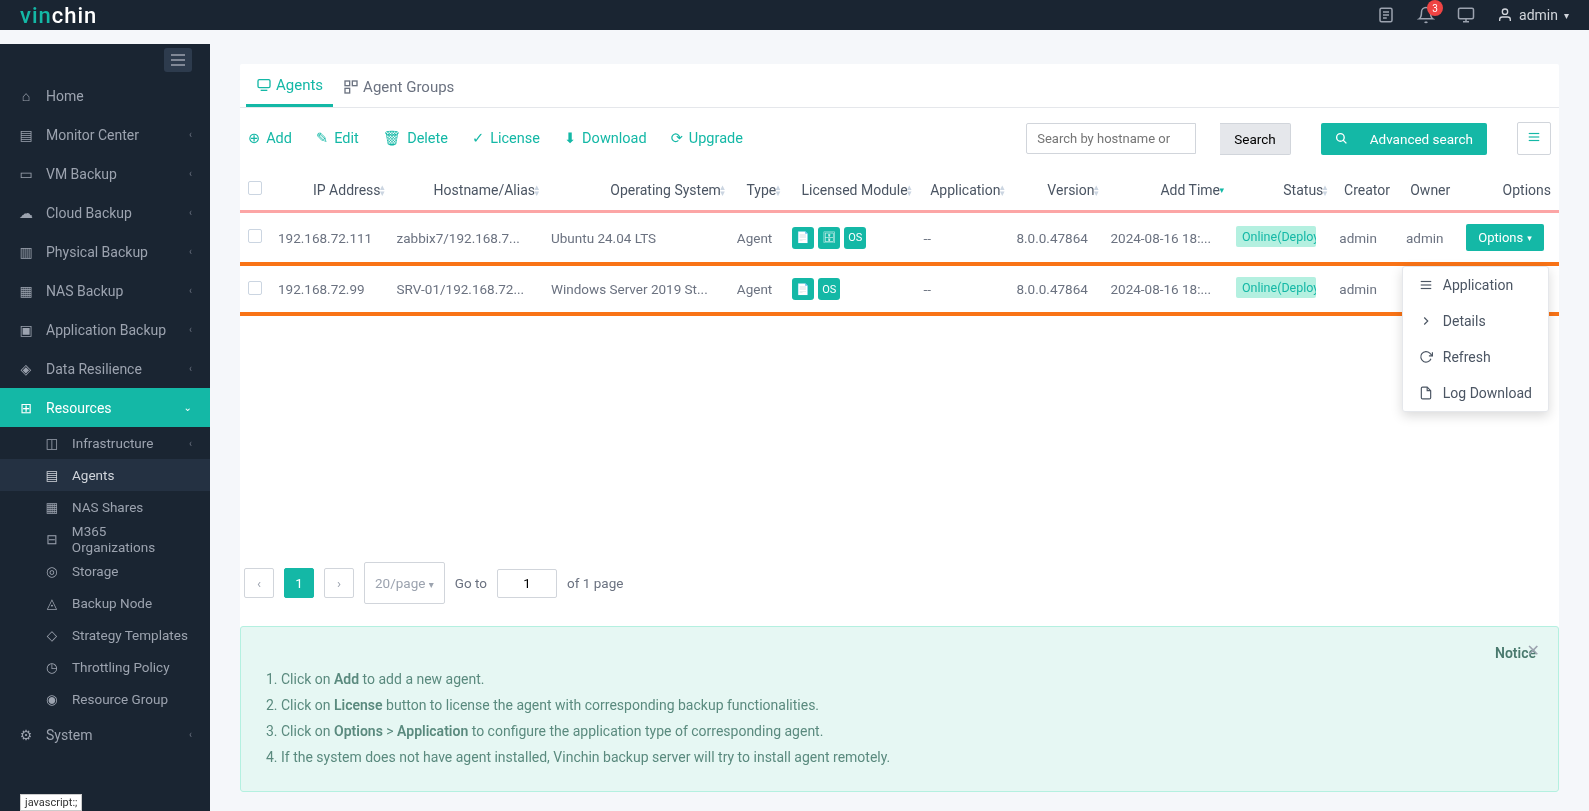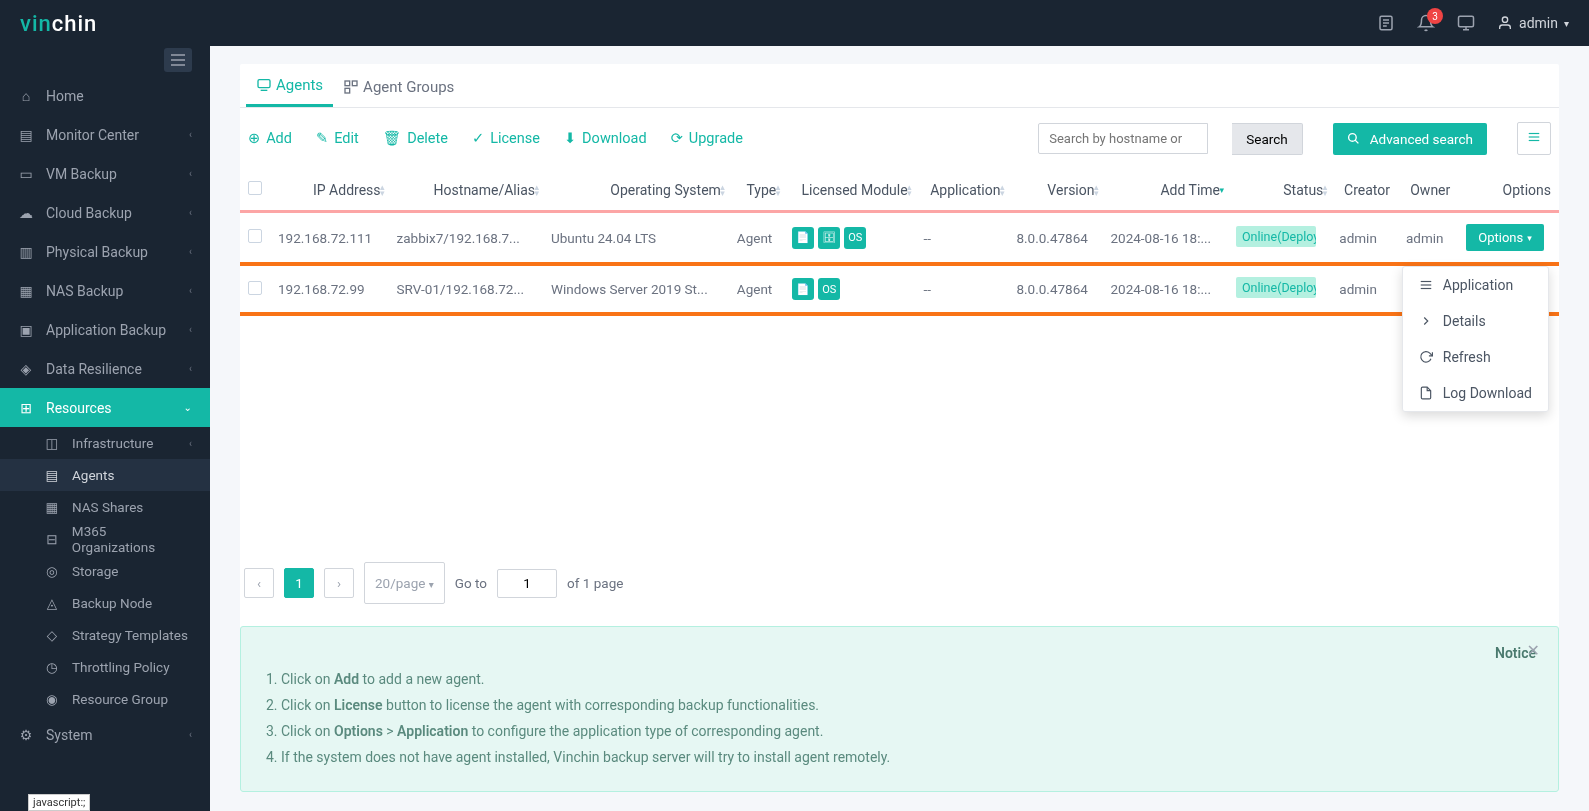--- a/index.html
+++ b/index.html
@@ -1,19 +1,19 @@
 <!DOCTYPE html>
 <html><head>
 <meta charset="utf-8">
 <style>
 * { margin:0; padding:0; box-sizing:border-box; font-family:-apple-system,BlinkMacSystemFont,"Segoe UI",Roboto,sans-serif; }
 body { background:#f5f7fa; width:1589px; height:811px; overflow:hidden; font-size:14px; color:#333; }
 
 
-.header { height:46px; background:#1a2532; display:flex; align-items:center; padding:0 20px; justify-content:space-between; }
+.header { height:30px; background:#1a2532; display:flex; align-items:center; padding:0 20px; justify-content:space-between; }
 .logo { color:#fff; font-size:22px; font-weight:500; letter-spacing:1px; }
 .logo .v { color:#14b8a6; }
 .hdr-right { display:flex; align-items:center; gap:22px; }
 .hdr-ico { color:#9ca3af; cursor:pointer; position:relative; display:flex; align-items:center; }
 .badge { position:absolute; top:-6px; right:-8px; background:#ef4444; color:#fff; border-radius:50%; width:16px; height:16px; font-size:10px; display:flex; align-items:center; justify-content:center; }
 .user { color:#d1d5db; display:flex; align-items:center; gap:6px; cursor:pointer; }
 
 
 .sidebar { position:absolute; left:0; top:44px; bottom:0; width:210px; background:#1a2532; overflow-y:auto; }
 .sb-ham { height:32px; display:flex; align-items:center; justify-content:flex-end; padding-right:18px; }
@@ -32,21 +32,21 @@
 
 .tabs { display:flex; border-bottom:1px solid #e5e7eb; padding:0 6px; }
 .tab { padding:12px 10px 10px; display:flex; align-items:center; gap:4px; cursor:pointer; color:#6b7280; font-size:15px; }
 .tab.active { color:#14b8a6; border-bottom:3px solid #14b8a6; }
 
 .toolbar { display:flex; align-items:center; padding:14px 8px; gap:24px; }
 .tb-btn { display:flex; align-items:center; gap:6px; color:#14b8a6; cursor:pointer; font-size:14.5px; }
 .tb-spacer { flex:1; }
 .search-in { border:1px solid #d1d5db; padding:7px 10px; width:170px; font-size:13px; border-radius:2px 0 0 2px; }
 .search-btn { background:#e5e7eb; border:1px solid #d1d5db; border-left:none; padding:7px 14px; cursor:pointer; font-size:13.5px; border-radius:0 2px 2px 0; }
-.adv-btn { background:#14b8a6; color:#fff; border:none; padding:8px 14px; cursor:pointer; font-size:13.5px; display:flex; align-items:center; gap:10px; border-radius:2px; margin-left:6px; }
+.adv-btn { background:#14b8a6; color:#fff; border:none; padding:8px 14px; cursor:pointer; font-size:13.5px; display:flex; align-items:center; gap:22px; border-radius:2px; margin-left:6px; }
 .cols-btn { background:#fff; border:1px solid #d1d5db; color:#14b8a6; padding:7px 9px; cursor:pointer; margin-left:6px; border-radius:2px; }
 
 
 table { width:100%; border-collapse:collapse; }
 th { text-align:right; padding:12px 8px; font-weight:400; color:#4b5563; font-size:14px; border-bottom:3px solid #fca5a5; position:relative; }
 th .sort { position:absolute; right:4px; top:50%; transform:translateY(-50%); color:#cbd5e1; font-size:9px; line-height:6px; }
 th .sort.on { color:#14b8a6; }
 td { padding:11px 8px; color:#6b7280; font-size:13.5px; border-bottom:4px solid #f97316; vertical-align:middle; }
 .chk { width:14px; height:14px; border:1px solid #cbd5e1; border-radius:2px; display:inline-block; cursor:pointer; }
 .mod-ico { display:inline-flex; width:22px; height:22px; background:#14b8a6; color:#fff; border-radius:3px; align-items:center; justify-content:center; margin-right:4px; font-size:11px; }
@@ -67,21 +67,21 @@
 .pg-in { border:1px solid #d1d5db; width:60px; padding:6px; text-align:center; border-radius:2px; }
 
 
 .notice { background:#e6f7f3; border:1px solid #b4f0e0; padding:18px 22px; margin-top:12px; color:#5a8a7e; font-size:14px; border-radius:3px; position:relative; }
 .notice-title { font-weight:600; margin-bottom:8px; color:#4a7a6e;text-align:right; }
 .notice ol { padding-left:18px; }
 .notice li { margin-bottom:5px; line-height:1.5; }
 .notice b { font-weight:600; }
 .notice-x { position:absolute; top:14px; right:18px; color:#9ca3af; cursor:pointer; font-size:16px; }
 
-.bottom-tag { position:absolute; left:28px; bottom:0; background:#fff; border:1px solid #ccc; padding:1px 4px; font-size:11px; color:#333; }
+.bottom-tag { position:absolute; left:20px; bottom:0; background:#fff; border:1px solid #ccc; padding:1px 4px; font-size:11px; color:#333; }
 </style>
 </head>
 <body>
 
 <div class="header">
   <div class="logo"><span class="v">vin</span><span>chin</span></div>
   <div class="hdr-right">
     <span class="hdr-ico">
         <svg width="18" height="18" viewBox="0 0 24 24" fill="none" stroke="currentColor" stroke-width="2">
           <rect x="4" y="3" width="16" height="18" rx="2"></rect>

